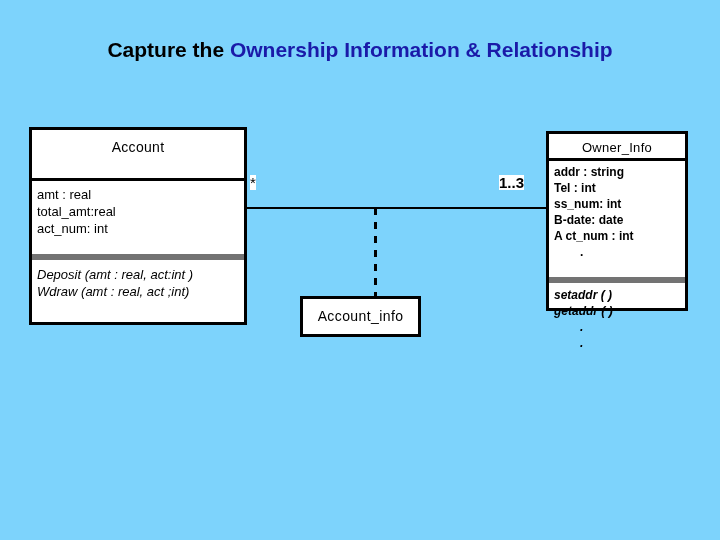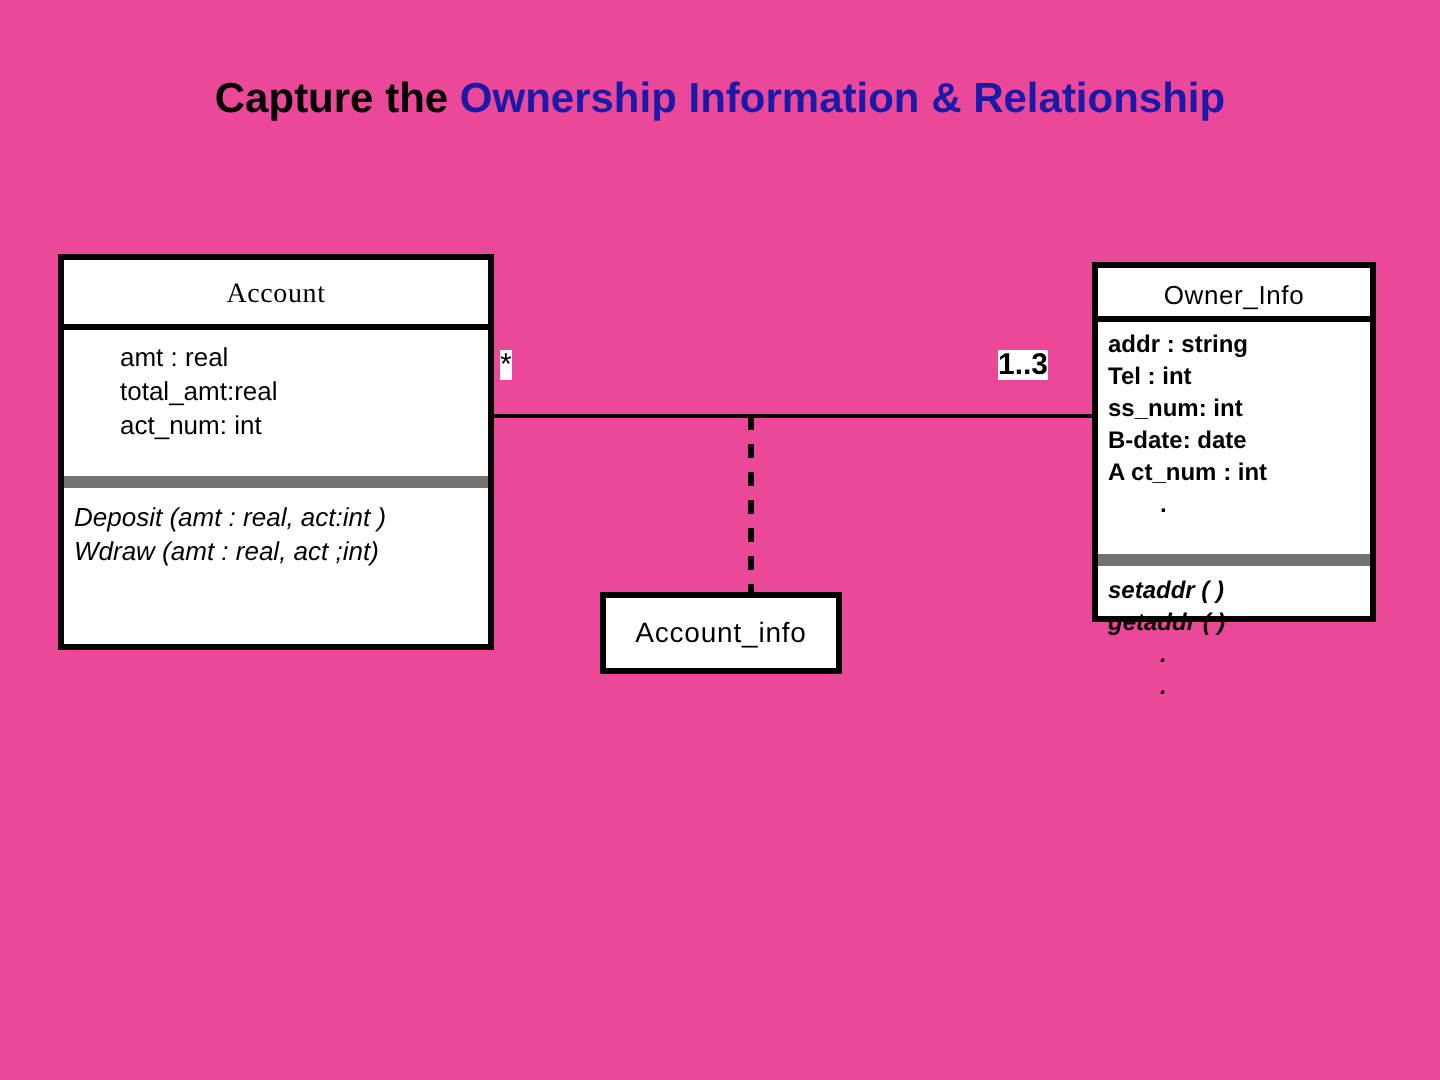--- a/index.html
+++ b/index.html
@@ -8,21 +8,21 @@
     padding: 0;
     background: #ffffff;
   }
   body {
     font-family: "Liberation Sans", sans-serif;
   }
   #canvas {
     position: relative;
     width: 720px;
     height: 540px;
-    background: #ec4899;
+    background: #7dd3fc;
     overflow: hidden;
   }
 
   
   #diagram-title {
     position: absolute;
     left: 60px;
     top: 36px;
     width: 600px;
     text-align: center;
@@ -72,22 +72,22 @@
     line-height: 18px;
   }
 
   
   #account-box {
     left: 29px;
     top: 127px;
     width: 218px;
     height: 198px;
   }
-  #account-box .uml-header { height: 35px; line-height: 27px; font-family: Liberation Serif, serif; }
-  #account-attrs { height: 73px; padding-top: 5px; margin-left: 23px; }
+  #account-box .uml-header { height: 51px; line-height: 27px; }
+  #account-attrs { height: 73px; padding-top: 5px; }
   #account-methods { height: 84px; padding-top: 6px; }
 
   
   #owner-box {
     left: 546px;
     top: 131px;
     width: 142px;
     height: 180px;
   }
   #owner-box .uml-header { height: 27px; line-height: 20px; font-size: 13px; }

